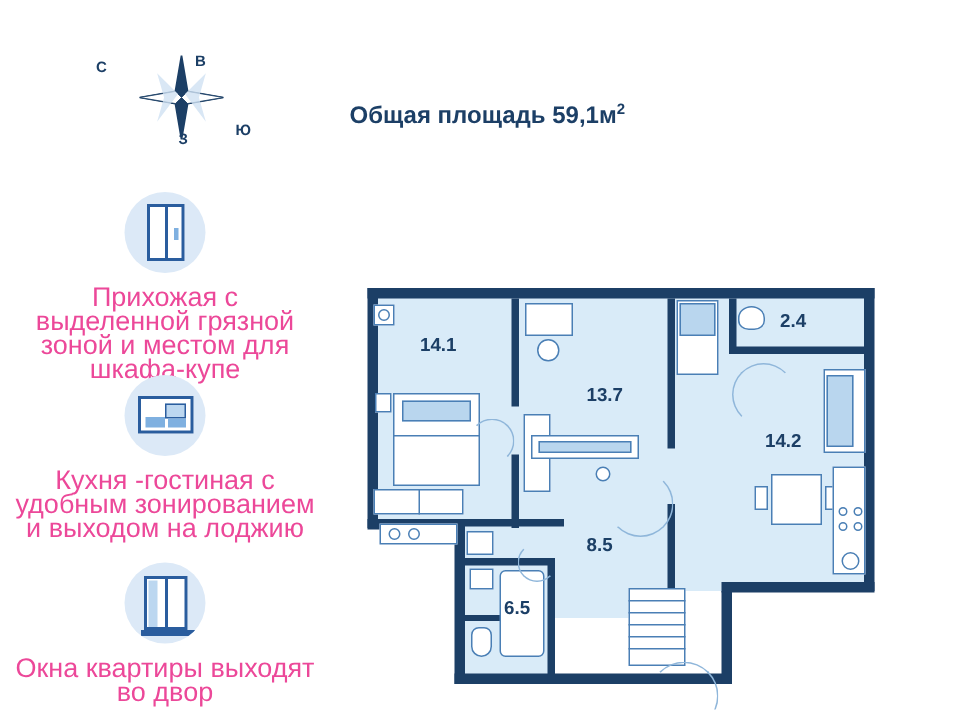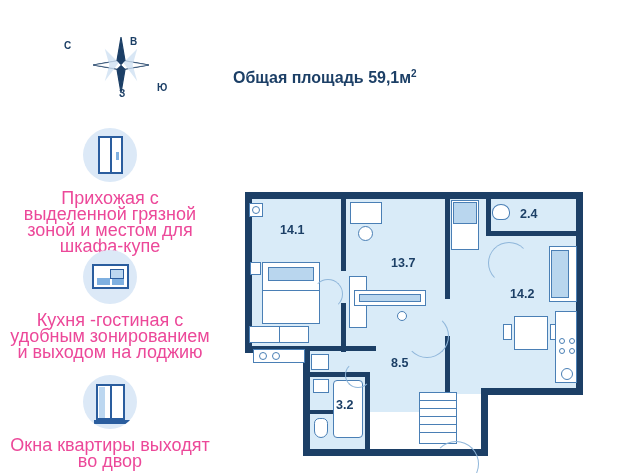--- a/index.html
+++ b/index.html
@@ -327,17 +327,17 @@
     <div class="door-arc" style="left:196px; top:255px; width:46px; height:46px; border-color:transparent; border-top-color:#8fb6da; border-right-color:#8fb6da;"></div>
     <div class="door-arc" style="left:168px; top:128px; width:44px; height:44px; border-color:transparent; border-bottom-color:#8fb6da; border-right-color:#8fb6da;"></div>
     <div class="door-arc" style="left:251px; top:56px; width:42px; height:42px; border-color:transparent; border-top-color:#8fb6da; border-left-color:#8fb6da;"></div>
     <div class="door-arc" style="left:76px; top:93px; width:30px; height:30px; border-color:transparent; border-top-color:#8fb6da; border-right-color:#8fb6da;"></div>
     <div class="door-arc" style="left:108px; top:176px; width:26px; height:26px; border-color:transparent; border-bottom-color:#8fb6da; border-left-color:#8fb6da;"></div>
 
     <div class="area" style="left:43px; top:37px;">14.1</div>
     <div class="area" style="left:154px; top:70px;">13.7</div>
     <div class="area" style="left:273px; top:101px;">14.2</div>
     <div class="area" style="left:154px; top:170px;">8.5</div>
-    <div class="area" style="left:99px; top:212px;">3.2</div>
+    <div class="area" style="left:99px; top:212px;">6.5</div>
     <div class="area" style="left:283px; top:21px;">2.4</div>
 
   </div>
 </div>
 
 </body></html>

